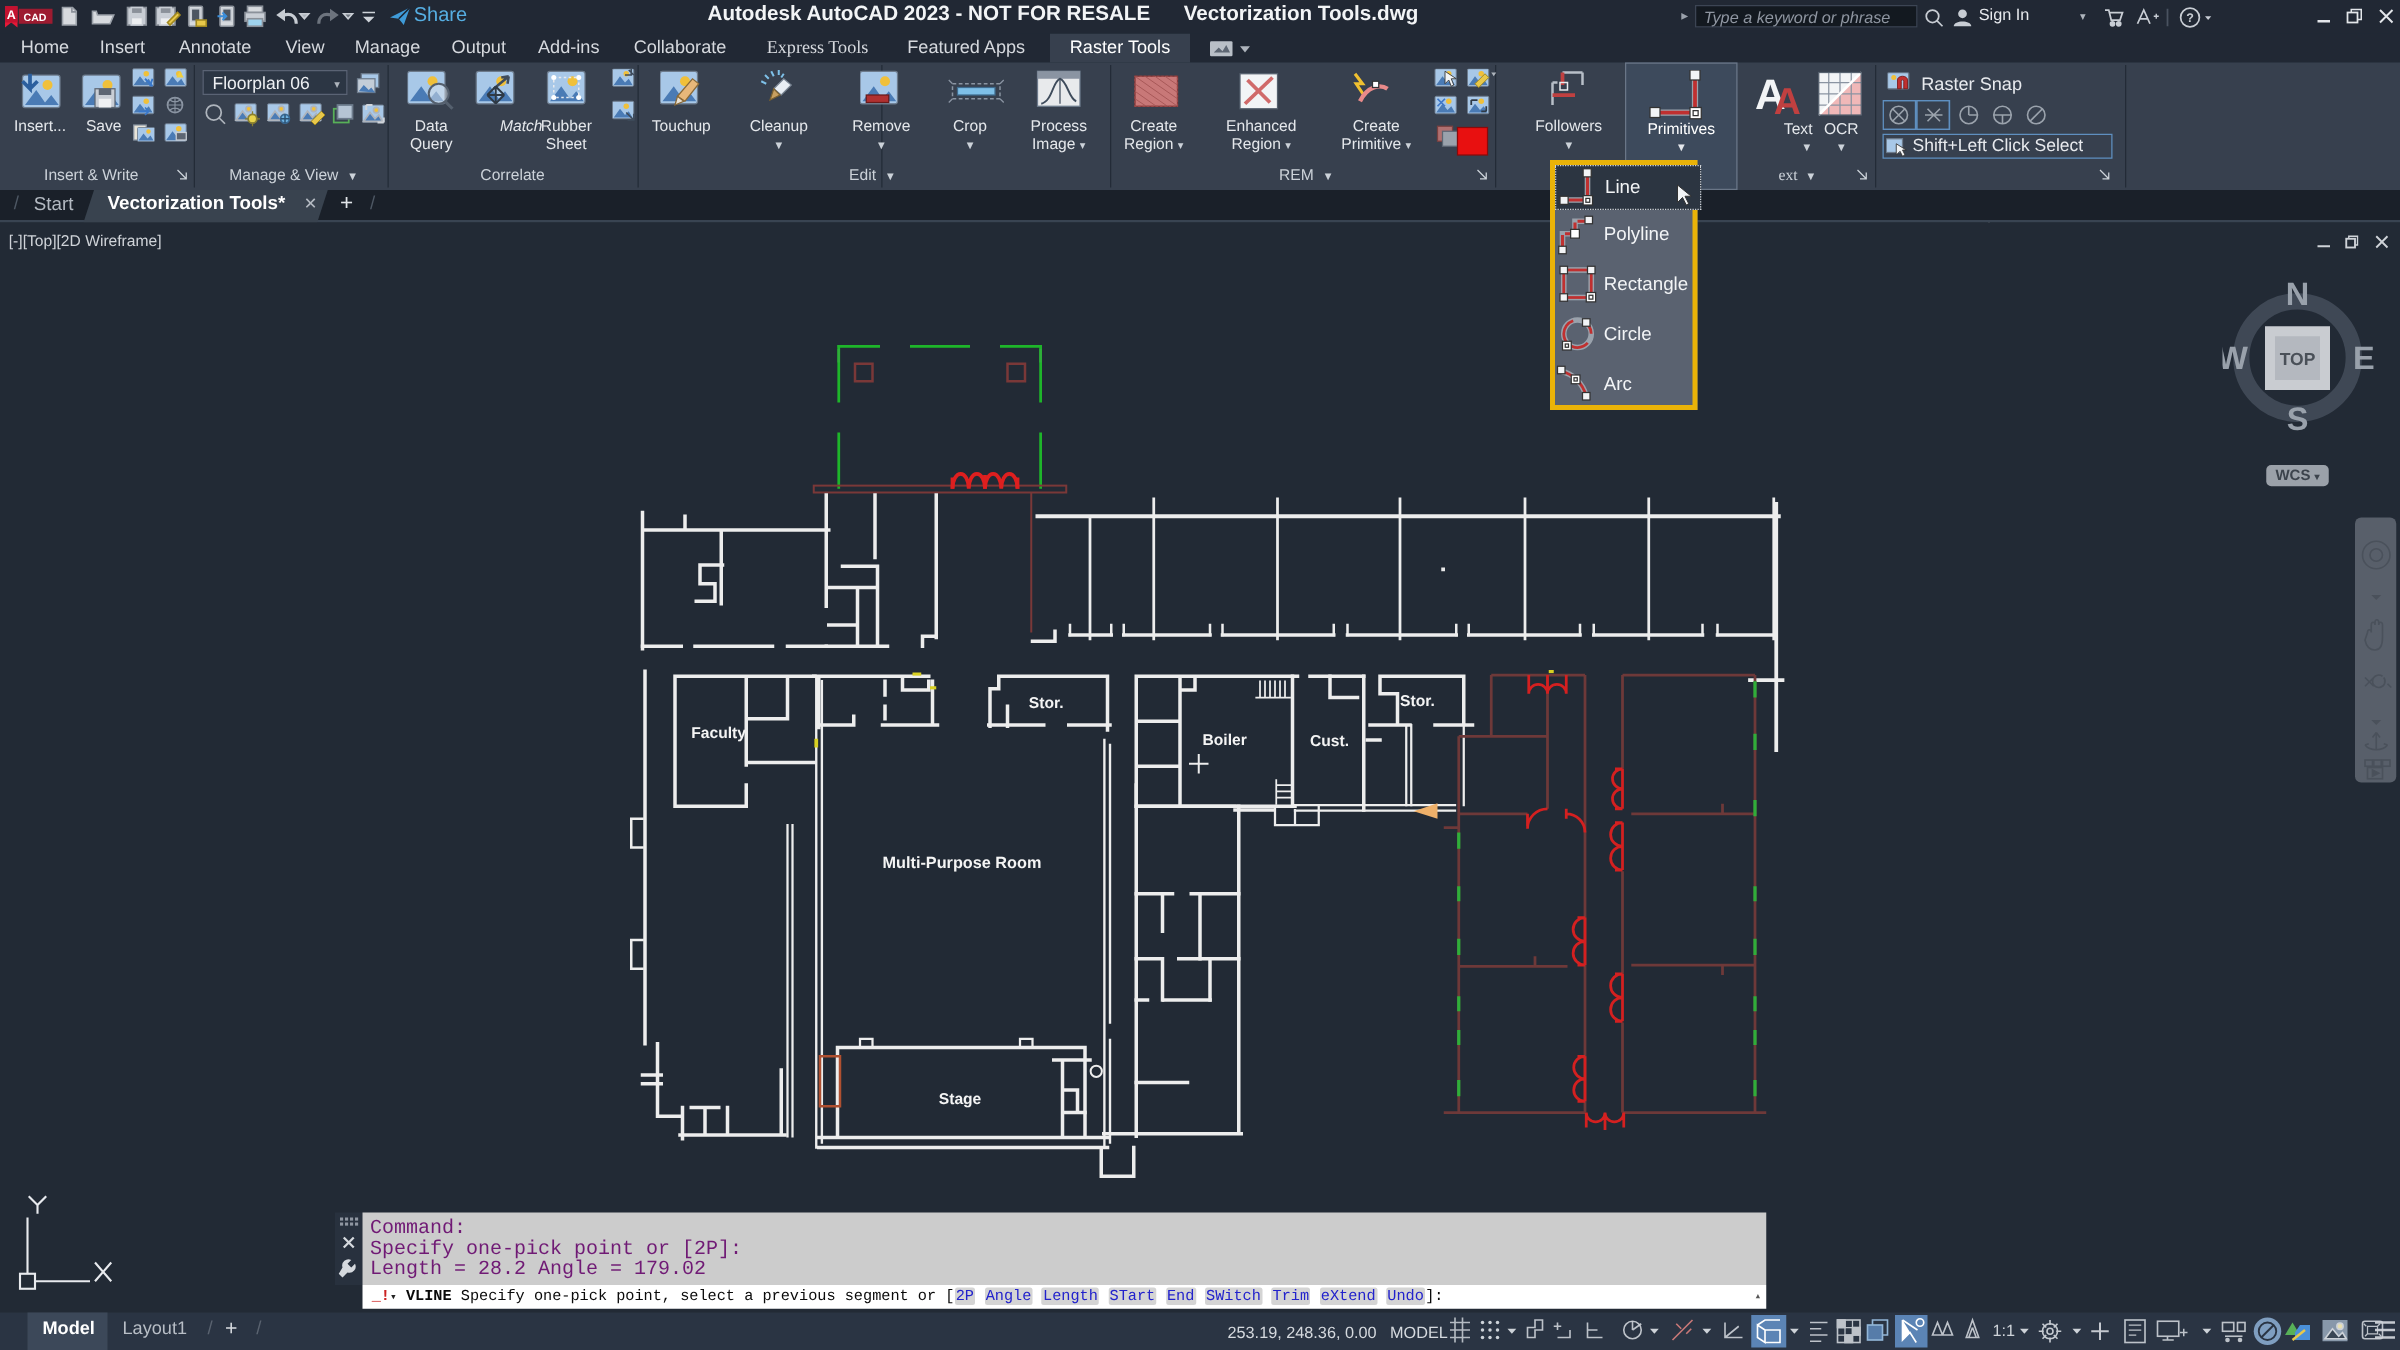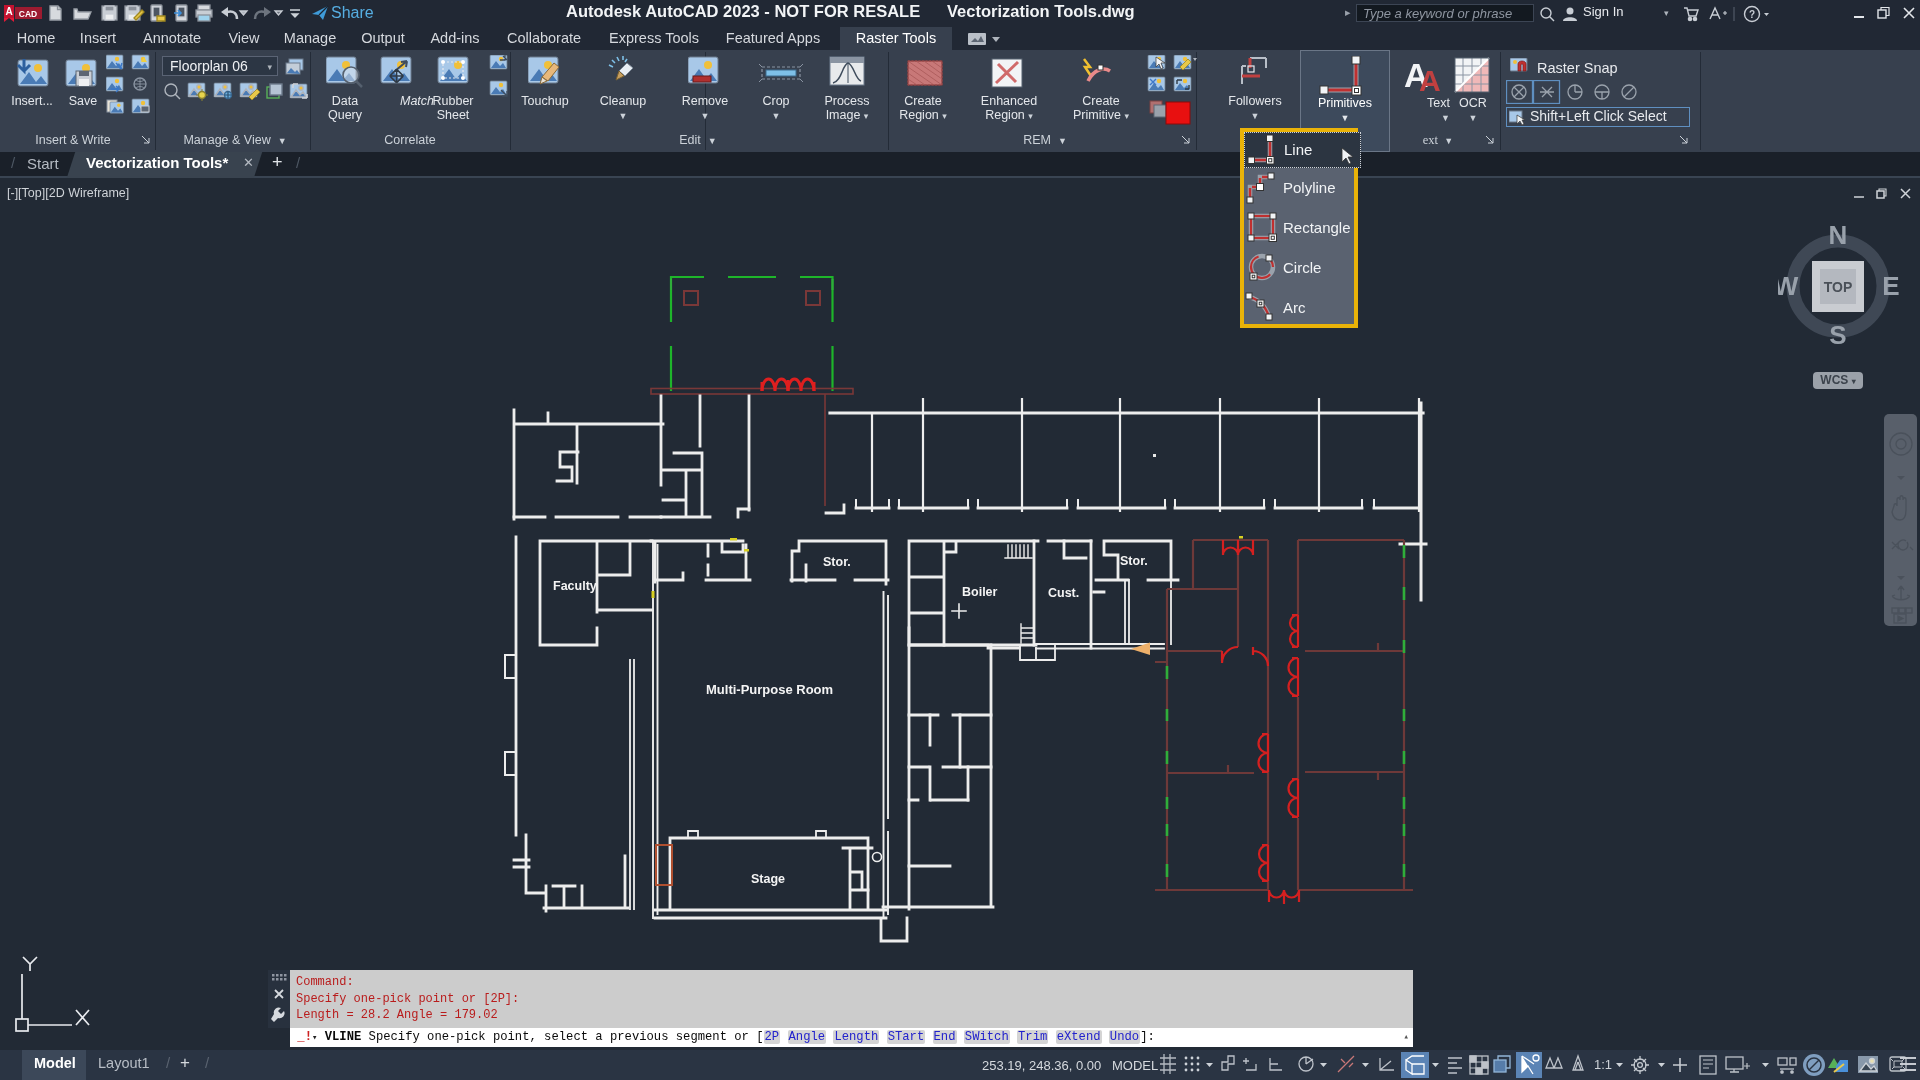--- a/index.html
+++ b/index.html
@@ -123,21 +123,21 @@
   </div>
   <div id="menubar">
     <div class="mtab" style="left:10px;width:52px;">Home</div>
     <div class="mtab" style="left:74px;width:48px;">Insert</div>
     <div class="mtab" style="left:134px;width:76px;">Annotate</div>
     <div class="mtab" style="left:222px;width:44px;">View</div>
     <div class="mtab" style="left:278px;width:64px;">Manage</div>
     <div class="mtab" style="left:354px;width:58px;">Output</div>
     <div class="mtab" style="left:424px;width:62px;">Add-ins</div>
     <div class="mtab" style="left:498px;width:92px;">Collaborate</div>
-    <div class="mtab" style="left:602px;width:104px;">Express Tools</div>
+    <div class="mtab" style="left:602px;width:104px;font-family:Liberation Serif, serif;">Express Tools</div>
     <div class="mtab" style="left:718px;width:110px;">Featured Apps</div>
     <div class="mtab" style="left:840px;width:112px;background:#37404e;color:#fff;">Raster Tools</div>
     <svg class="abs" style="left:968px;top:4px" width="36" height="16">
         <rect x="0" y="2" width="18" height="12" rx="1" fill="#b9bfc7"></rect>
         <path d="M3 11 l4 -4 l3 3 l3 -5 l3 6 Z" fill="#5d6673"></path>
         <path d="M24 6 l8 0 l-4 5 Z" fill="#aeb4bc"></path>
       </svg>
   </div>
   <div id="ribbon">
     <div class="psep" style="left:155px"></div>
@@ -609,21 +609,21 @@
             <rect x="16" y="4" width="2.5" height="2.5"></rect>
             <rect x="4" y="8" width="2.5" height="2.5"></rect>
             <rect x="8" y="8" width="2.5" height="2.5"></rect>
             <rect x="12" y="8" width="2.5" height="2.5"></rect>
             <rect x="16" y="8" width="2.5" height="2.5"></rect>
           </g>
       <path d="M7 20 l8 8 M15 20 l-8 8" stroke="#d5d9de" stroke-width="1.8" fill="none"></path>
       <path d="M6 44 a5 5 0 0 1 7 -6 l-3 3 l3 3 l3 -3 a5 5 0 0 1 -6 7 l-4 4 l-3 -3 Z" fill="#d5d9de"></path>
         </svg>
     </div>
-    <div class="abs" style="left:290px;top:792px;width:1123px;height:58px;background:#cccccc;color:#b91c1c;font-family:'Liberation Mono',monospace;font-size:12px;line-height:16.5px;padding:4px 0 0 6px;">Command:<br>Specify one-pick point or [2P]:<br>Length = 28.2 Angle = 179.02</div>
+    <div class="abs" style="left:290px;top:792px;width:1123px;height:58px;background:#cccccc;color:#701a75;font-family:'Liberation Mono',monospace;font-size:16px;line-height:16.5px;padding:4px 0 0 6px;">Command:<br>Specify one-pick point or [2P]:<br>Length = 28.2 Angle = 179.02</div>
     <div class="abs" style="left:290px;top:850px;width:1123px;height:19px;background:#ffffff;color:#0a0a0a;font-family:'Liberation Mono',monospace;font-size:12.2px;line-height:19px;">
       <span style="color:#cc2222;font-weight:bold;">&nbsp;_!</span><span style="font-size:9px;color:#222;">▾</span> <b>VLINE</b> Specify one-pick point, select a previous segment or [<span class="chip">2P</span> <span class="chip">Angle</span> <span class="chip">Length</span> <span class="chip">STart</span> <span class="chip">End</span> <span class="chip">SWitch</span> <span class="chip">Trim</span> <span class="chip">eXtend</span> <span class="chip">Undo</span>]:
       <span style="position:absolute;right:4px;top:0;color:#555;font-size:9px;">▴</span>
     </div>
 
     <div id="ddmenu" class="abs" style="left:1240px;top:-50px;width:118px;height:200px;background:#5a6270;border:4px solid #eab308;">
       <div class="mrow" style="top:0;height:36px;background:#2c3541;border:1px dotted #cfd3d8;">
         <svg width="36" height="36">
             <path d="M25 5 L25 27 M7 27 L25 27" stroke="#9aa2ac" stroke-width="4.5" fill="none"></path>
             <path d="M25 7 L25 25 M9 27 L23 27" stroke="#c03030" stroke-width="2.5" fill="none"></path>

